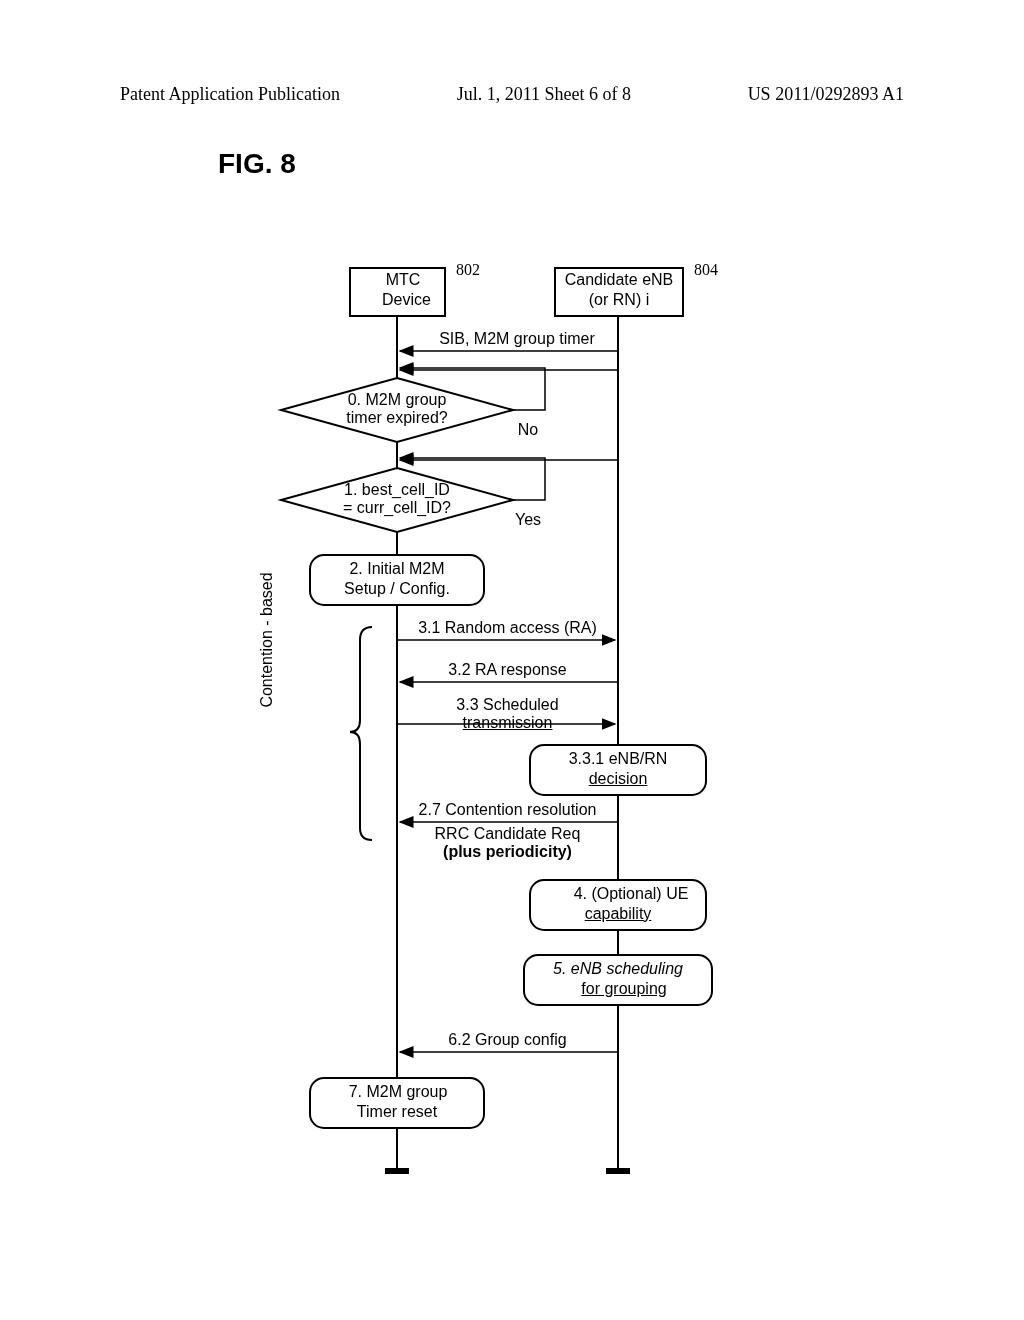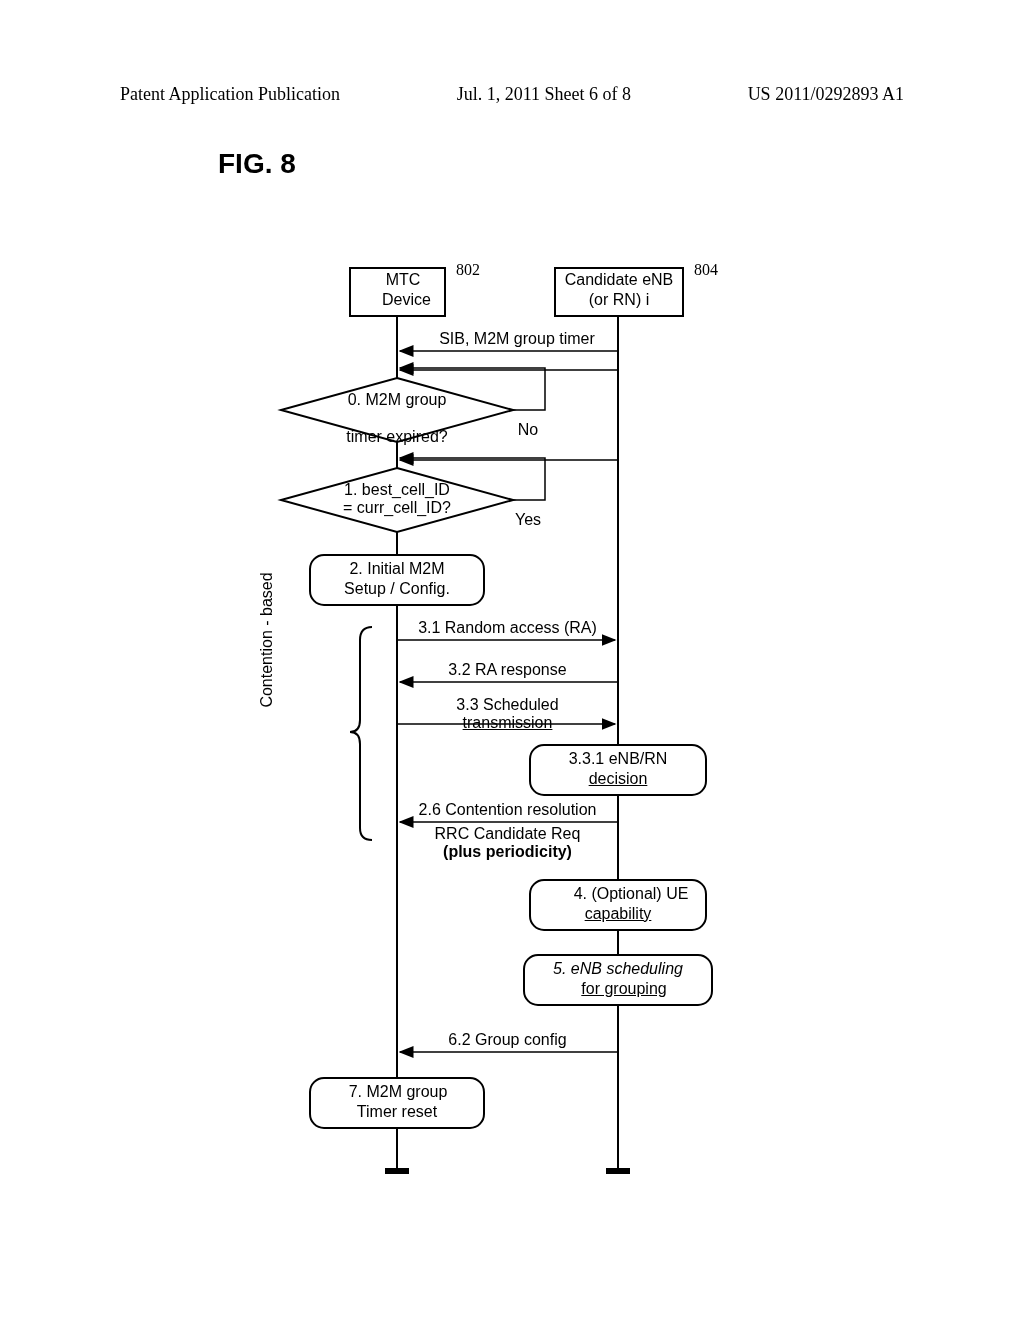--- a/index.html
+++ b/index.html
@@ -83,39 +83,39 @@
   <div class="lbl" style="left:350px; top:291px; width:95px;margin-left:9px;">Device</div>
   <div class="lbl lbl-serif" style="left:448px; top:261px; width:40px;">802</div>
 
   <div class="lbl" style="left:555px; top:271px; width:128px;">Candidate eNB</div>
   <div class="lbl" style="left:555px; top:291px; width:128px;">(or RN) i</div>
   <div class="lbl lbl-serif" style="left:686px; top:261px; width:40px;">804</div>
 
   <div class="lbl" style="left:418px; top:330px; width:198px;">SIB, M2M group timer</div>
 
   <div class="lbl" style="left:320px; top:391px; width:154px;">0. M2M group</div>
-  <div class="lbl" style="left:320px; top:428px; width:154px;">timer expired?</div>
+  <div class="lbl" style="left:320px; top:409px; width:154px;">timer expired?</div>
   <div class="lbl" style="left:508px; top:421px; width:40px;">No</div>
 
   <div class="lbl" style="left:320px; top:481px; width:154px;">1. best_cell_ID</div>
   <div class="lbl" style="left:320px; top:499px; width:154px;">= curr_cell_ID?</div>
   <div class="lbl" style="left:508px; top:511px; width:40px;">Yes</div>
 
   <div class="lbl" style="left:310px; top:560px; width:174px;">2. Initial M2M</div>
   <div class="lbl" style="left:310px; top:580px; width:174px;">Setup / Config.</div>
 
   <div class="lbl" style="left:400px; top:619px; width:215px;">3.1 Random access (RA)</div>
   <div class="lbl" style="left:400px; top:661px; width:215px;">3.2 RA response</div>
   <div class="lbl" style="left:400px; top:696px; width:215px;">3.3 Scheduled</div>
   <div class="lbl" style="left:400px; top:714px; width:215px; text-decoration: underline;">transmission</div>
 
   <div class="lbl" style="left:530px; top:750px; width:176px;">3.3.1 eNB/RN</div>
   <div class="lbl" style="left:530px; top:770px; width:176px; text-decoration: underline;">decision</div>
 
-  <div class="lbl" style="left:400px; top:801px; width:215px;">2.6 Contention resolution</div>
+  <div class="lbl" style="left:400px; top:801px; width:215px;">2.7 Contention resolution</div>
   <div class="lbl" style="left:400px; top:825px; width:215px;">RRC Candidate Req</div>
   <div class="lbl bold" style="left:400px; top:843px; width:215px;">(plus periodicity)</div>
 
   <div class="lbl" style="left:530px; top:885px; width:202px;">4. (Optional) UE</div>
   <div class="lbl" style="left:530px; top:905px; width:176px; text-decoration: underline;">capability</div>
 
   <div class="lbl" style="left:524px; top:960px; width:188px;font-style:italic;">5. eNB scheduling</div>
   <div class="lbl" style="left:524px; top:980px; width:188px; text-decoration: underline; padding-left: 12px;">for grouping</div>
 
   <div class="lbl" style="left:400px; top:1031px; width:215px;">6.2 Group config</div>

